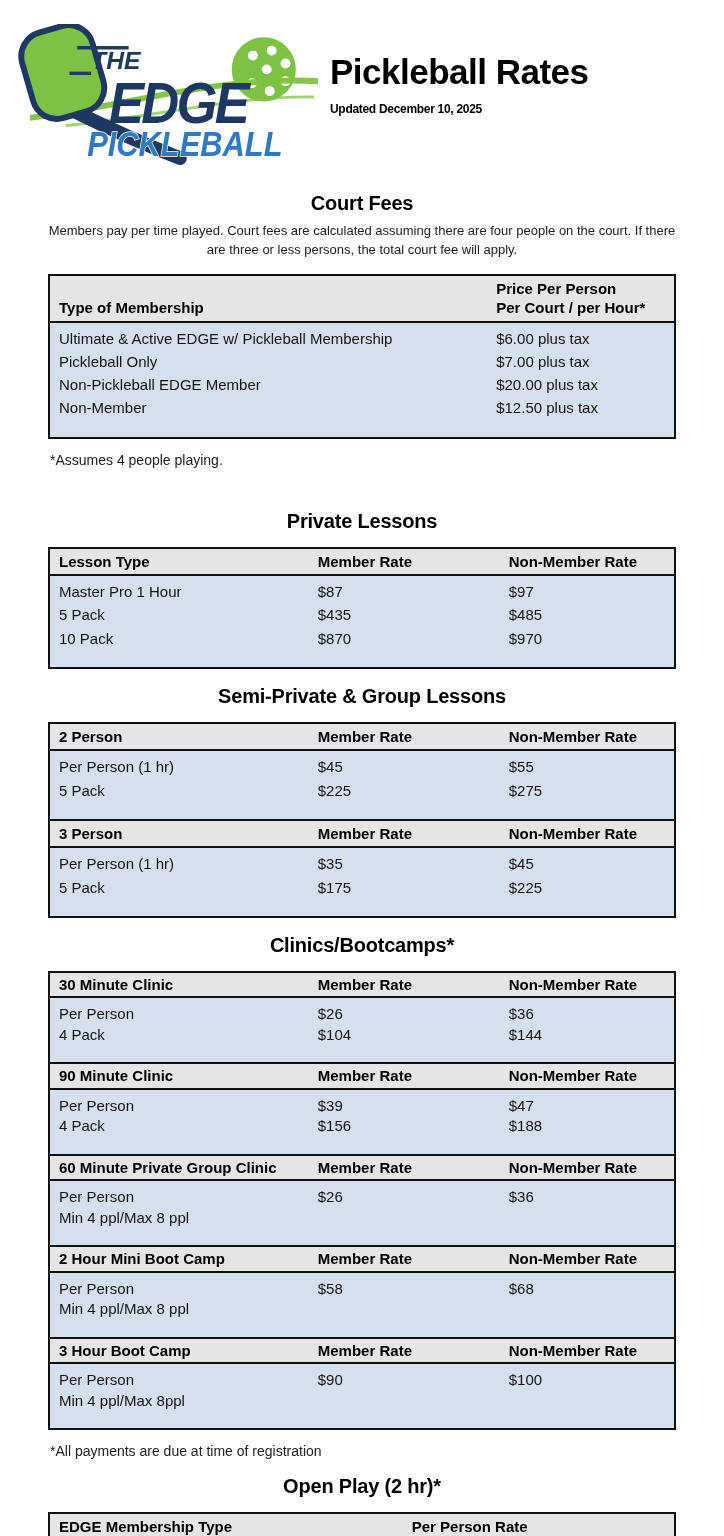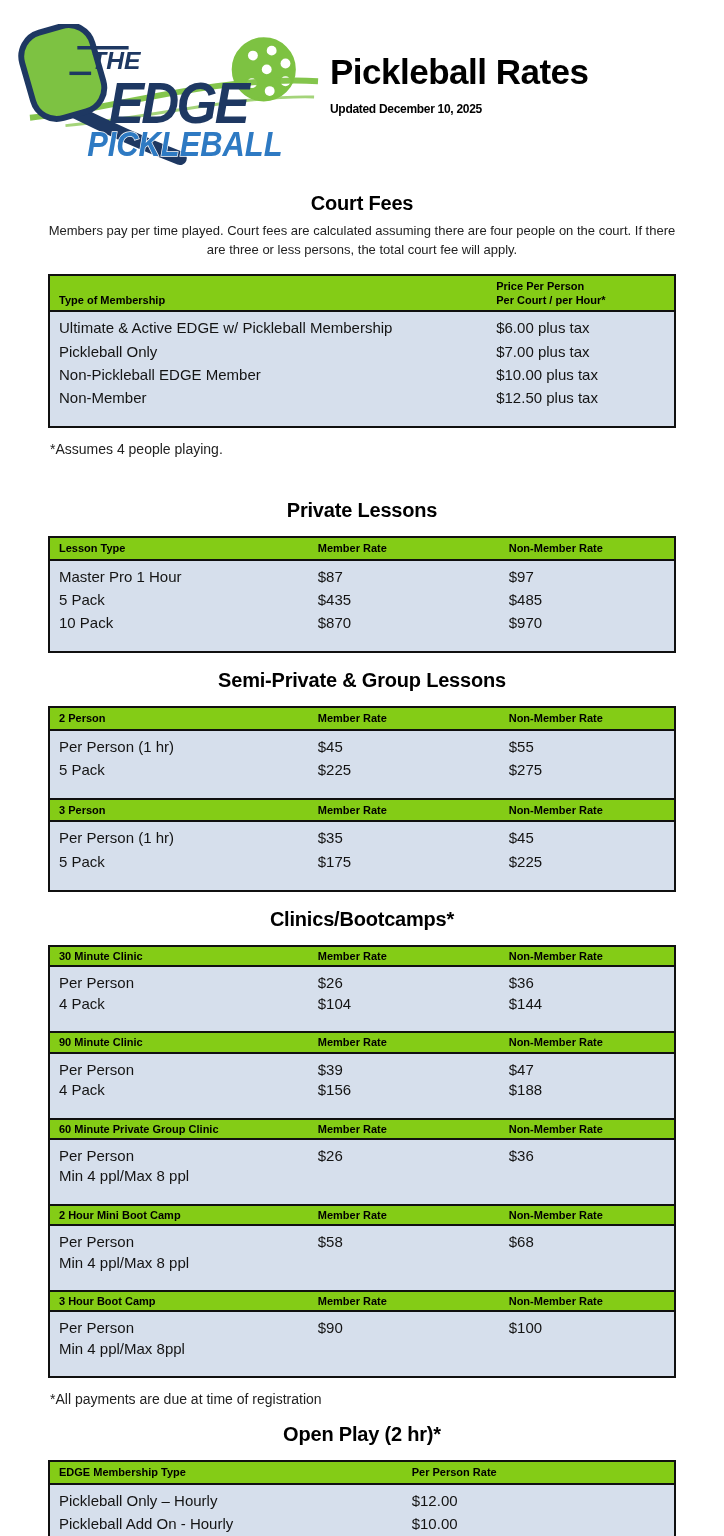--- a/index.html
+++ b/index.html
@@ -22,21 +22,21 @@
   .desc { width:648px; margin:7px auto 0; text-align:center; font-size:13px; line-height:1.45; color:#222; }
   .footnote { font-size:14px; color:#222; margin:13px 0 0 50px; }
 
   
   table.tbl {
     width:628px; margin:14px auto 0; border-collapse:collapse;
     border:2.5px solid #101010; font-size:15px; color:#141414;
     table-layout:fixed;
   }
   .tbl th {
-    background:#84cc16; text-align:left; font-weight:bold; font-size:11px; color:#000;
+    background:#e5e5e5; text-align:left; font-weight:bold; font-size:15px; color:#000;
     padding:3px 9px; border-top:2.5px solid #101010; border-bottom:2.5px solid #101010;
     line-height:1.3;
   }
   .tbl td { background:#d6dfec; padding:1px 9px 2px; line-height:1.35; }
   .tbl tr.row-first td { padding-top:6px; }
   .tbl tr.row-last td { padding-bottom:18px; }
   .hdr-2line span { display:block; }
   th.va-bottom { vertical-align:bottom; }
 
   table.compact td { padding:0px 9px 1px; line-height:1.3; }
@@ -114,21 +114,21 @@
     <tr class="row-first">
       <td>Ultimate &amp; Active EDGE w/ Pickleball Membership</td>
       <td>$6.00 plus tax</td>
     </tr>
     <tr>
       <td>Pickleball Only</td>
       <td>$7.00 plus tax</td>
     </tr>
     <tr>
       <td>Non-Pickleball EDGE Member</td>
-      <td>$10.00 plus tax</td>
+      <td>$20.00 plus tax</td>
     </tr>
     <tr class="row-last">
       <td>Non-Member</td>
       <td>$12.50 plus tax</td>
     </tr>
   </tbody>
     </table>
   <div class="footnote">*Assumes 4 people playing.</div>
 
   <div class="section-title mt-section">Private Lessons</div>

